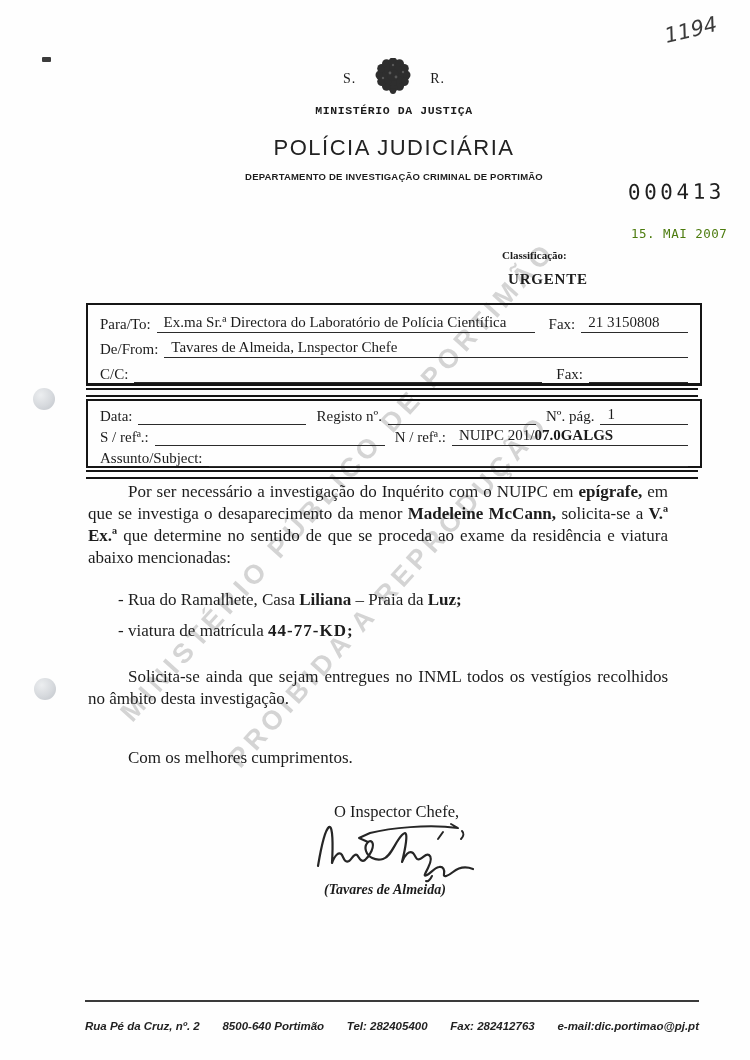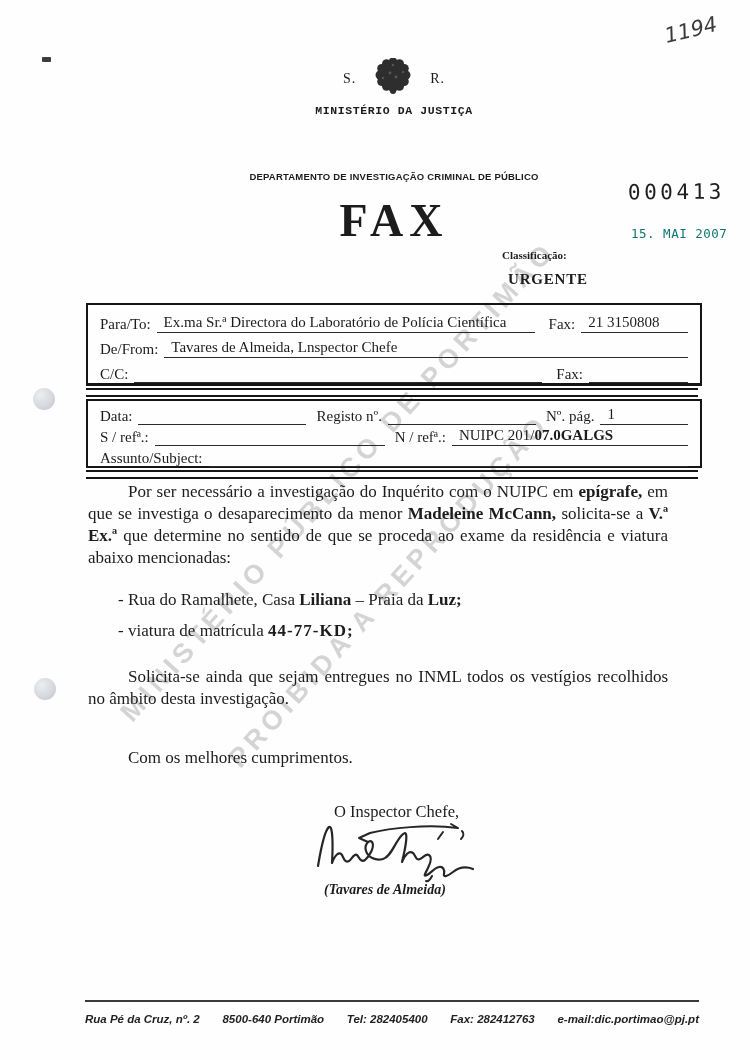--- a/index.html
+++ b/index.html
@@ -24,21 +24,21 @@
     font-family:Liberation Mono, monospace;font-weight:bold;font-size:11.5px;letter-spacing:0.6px;}
   .police{top:135px;left:86px;width:616px;text-align:center;
     font-family:"Liberation Sans",sans-serif;font-size:22px;letter-spacing:1.5px;color:#222;}
   .dept{top:171px;left:86px;width:616px;text-align:center;
     font-family:"Liberation Sans",sans-serif;font-weight:bold;font-size:9.5px;letter-spacing:0.2px;}
   .stamp-num{top:180px;left:628px;font-family:"DejaVu Sans Mono",monospace;
     font-size:21px;letter-spacing:3.5px;color:#1f1f1f;transform:rotate(-0.6deg);}
   .fax-title{top:194px;left:86px;width:616px;text-align:center;
     font-weight:bold;font-size:46px;letter-spacing:6px;}
   .date-stamp{top:226px;left:631px;font-family:"DejaVu Sans Mono",monospace;
-    font-size:12.5px;letter-spacing:0.5px;color:#0f766e;}
+    font-size:12.5px;letter-spacing:0.5px;color:#4d7c0f;}
   .cls-label{top:249px;left:502px;font-weight:bold;font-size:11px;}
   .cls-value{top:271px;left:508px;font-weight:bold;font-size:15px;letter-spacing:0.8px;}
   .hw-num{top:18px;left:664px;font-family:"DejaVu Sans",sans-serif;
     font-size:21px;color:#3a3a3a;transform:rotate(-14deg) skewX(-12deg);}
   .corner-dash{top:57px;left:42px;width:9px;height:5px;background:#3c3c3c;border-radius:1px;}
   
   .fbox{border:2px solid #151515;background:transparent;}
   .box1{top:303px;left:86px;width:612px;height:78px;border-bottom-width:3px;}
   .band{left:86px;width:612px;height:5px;border-top:2px solid #151515;border-bottom:2px solid #151515;}
   .band1{top:388px;}
@@ -56,21 +56,21 @@
   
   .body-p{font-size:17px;line-height:22px;text-align:justify;text-indent:40px;width:580px;}
   .p1{top:481px;left:88px;}
   .addr-list{top:584px;left:118px;font-size:17px;line-height:31px;}
   .p2{top:666px;left:88px;}
   .closing{top:748px;left:128px;font-size:17px;}
   .signoff{top:802px;left:334px;font-size:16.5px;}
   .sig-svg{top:818px;left:312px;}
   .sig-name{top:882px;left:324px;font-weight:bold;font-style:italic;font-size:14px;}
   
-  .footer{top:1000px;left:85px;width:614px;border-top:2px solid #3a3a3a;padding-top:11px;
+  .footer{top:1000px;left:85px;width:614px;border-top:2px solid #3a3a3a;padding-top:18px;
     display:flex;justify-content:space-between;
     font-family:"Liberation Sans",sans-serif;font-weight:bold;font-style:italic;font-size:11.5px;color:#222;}
   
   .punch{width:22px;height:22px;border-radius:50%;
     background:radial-gradient(circle at 35% 32%,#eceef0 0%,#d6d9dd 55%,#bfc3c9 100%);}
   .punch1{top:388px;left:33px;}
   .punch2{top:678px;left:34px;}
 </style>
 </head>
 <body>
@@ -118,24 +118,24 @@
             <circle cx="26" cy="19" r="1.4"></circle>
           <circle cx="23" cy="7" r="1.2"></circle>
             <circle cx="13" cy="20" r="1.2"></circle>
           <circle cx="33" cy="14" r="1.2"></circle>
         </g>
       </svg>
     </span>
     <span>R.</span>
   </div>
   <div class="abs ministry">MINISTÉRIO DA JUSTIÇA</div>
-  <div class="abs dept">DEPARTAMENTO DE INVESTIGAÇÃO CRIMINAL DE PÚBLICO</div>
+  <div class="abs police">POLÍCIA JUDICIÁRIA</div>
+  <div class="abs dept">DEPARTAMENTO DE INVESTIGAÇÃO CRIMINAL DE PORTIMÃO</div>
 
   <div class="abs stamp-num">000413</div>
-  <div class="abs fax-title">FAX</div>
   <div class="abs date-stamp">15. MAI 2007</div>
   <div class="abs cls-label">Classificação:</div>
   <div class="abs cls-value">URGENTE</div>
 
   <div class="abs fbox box1">
     <div class="f-row" style="margin-top:3px;">
       <span class="f-lbl">Para/To:</span>
       <span class="fld" style="flex:0 0 378px;">Ex.ma Sr.ª Directora do Laboratório de Polícia Científica</span>
       <span class="gap14"></span>
       <span class="f-lbl">Fax:</span>

